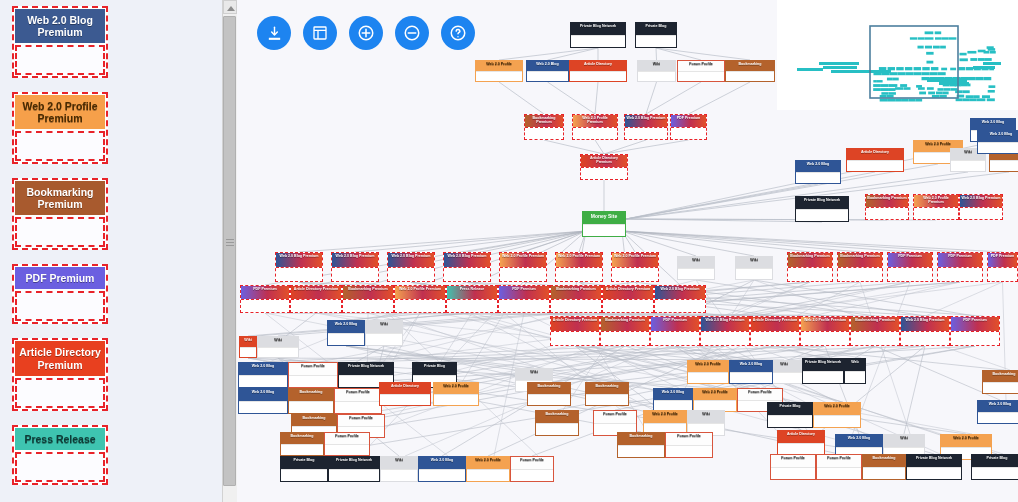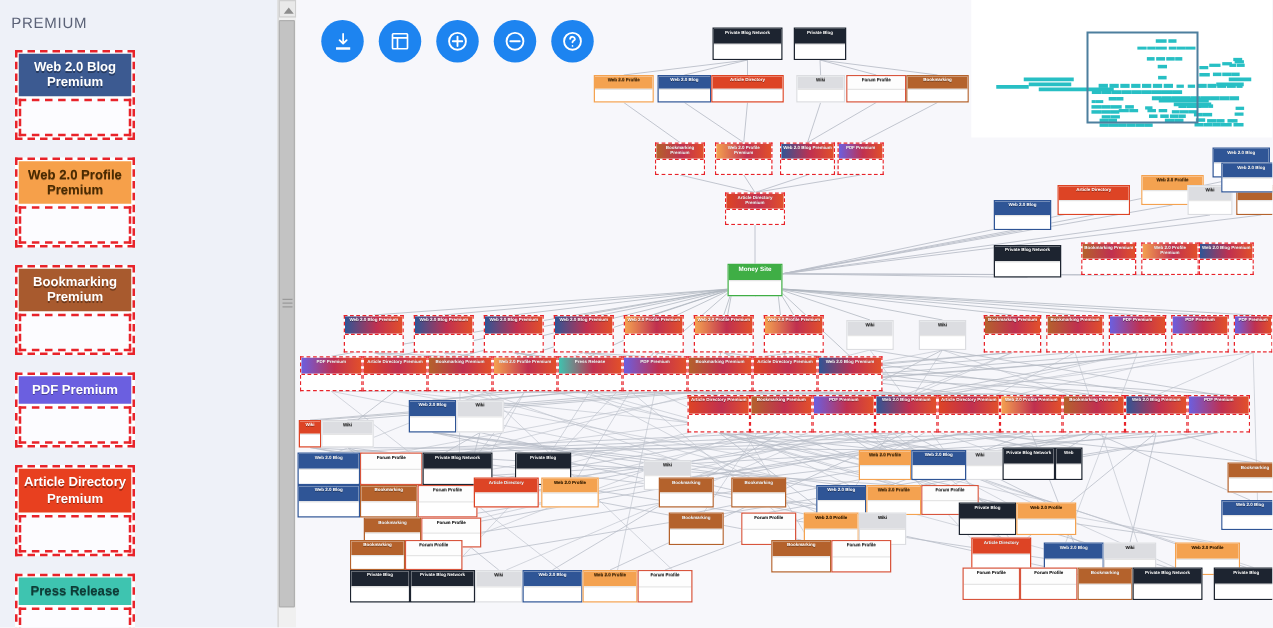--- a/index.html
+++ b/index.html
@@ -107,21 +107,20 @@
   .node.prem .nb { border-top: 1px dashed #e8232a; }
   .node.std .nb { border-top: 1px solid rgba(0,0,0,.10); }
 </style>
 </head>
 <body>
 
 <div id="app">
 
   <div id="sidebar">
 
-    <div class="section-header">PREMIUM</div>
     <div class="card-grid">
       <div class="card premium">
         <div class="card-title" style="background:#3c5a91;color:#ffffff">Web 2.0 Blog Premium</div>
         <div class="card-body"></div>
       </div>
       <div class="card premium">
         <div class="card-title" style="background:#f6a04a;color:#4a2a00">Web 2.0 Profile Premium</div>
         <div class="card-body"></div>
       </div>
       <div class="card premium">

